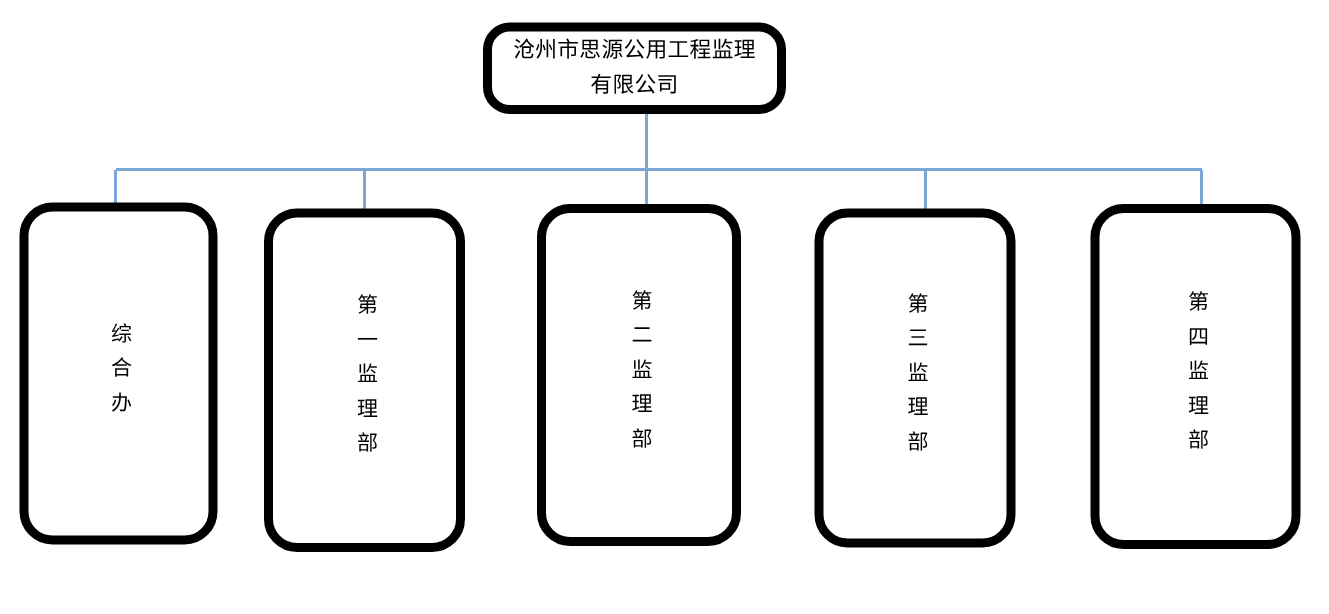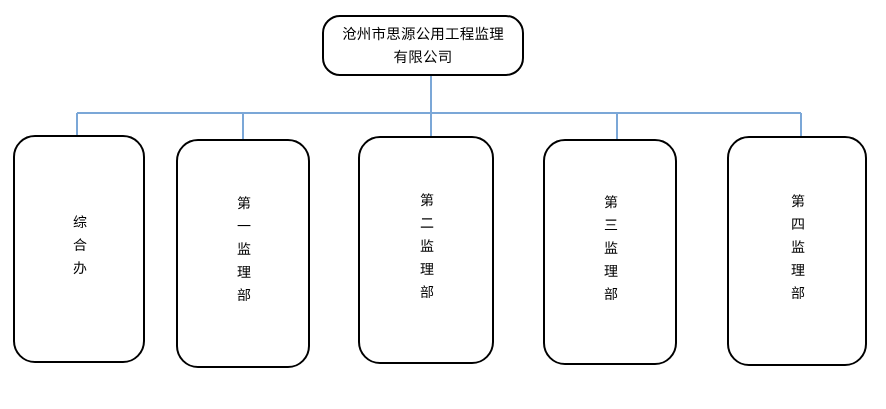--- a/index.html
+++ b/index.html
@@ -25,21 +25,21 @@
     top: 0;
     width: 886px;
     height: 409px;
     pointer-events: none;
   }
   
   .node {
     position: absolute;
     box-sizing: border-box;
     background: #ffffff;
-    border: 2px solid #000000;
+    border: 6px solid #000000;
     border-radius: 22px;
     display: flex;
     align-items: center;
     justify-content: center;
   }
   .node.root {
     border-radius: 18px;
   }
   .node-label {
     color: #000000;

